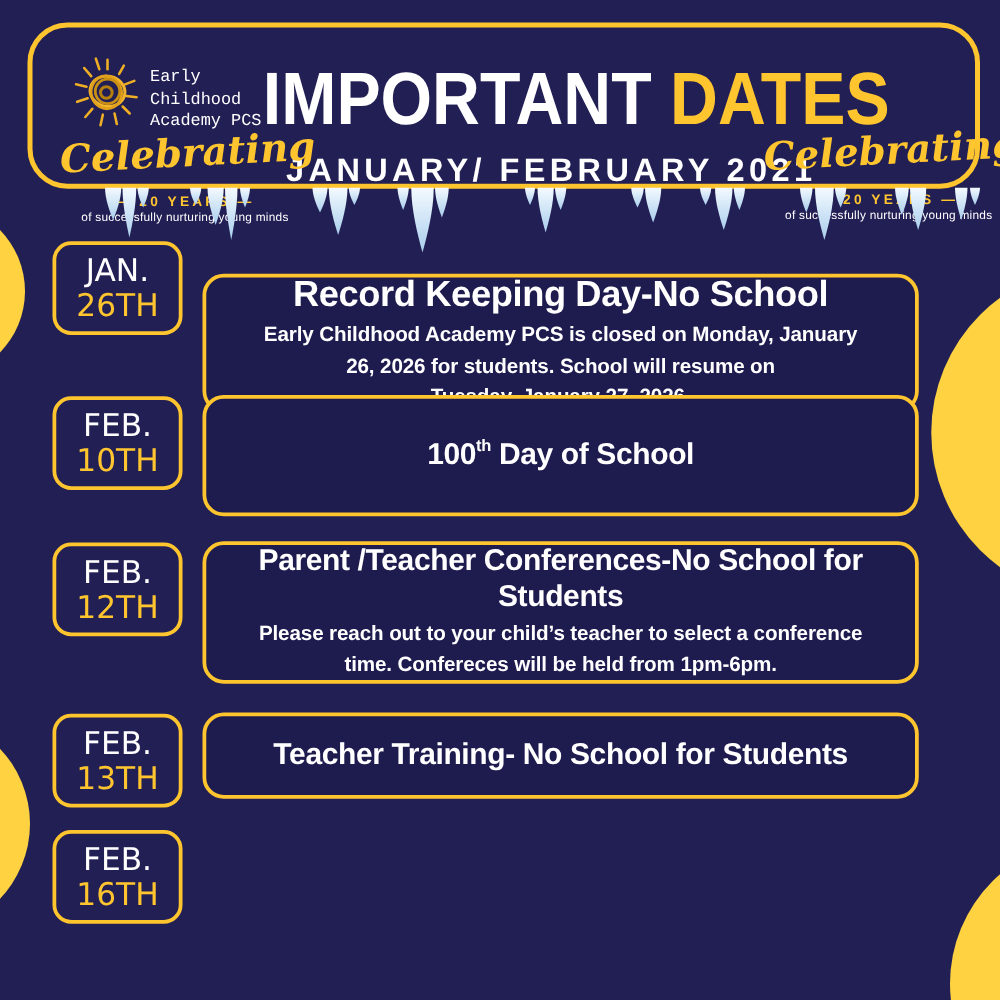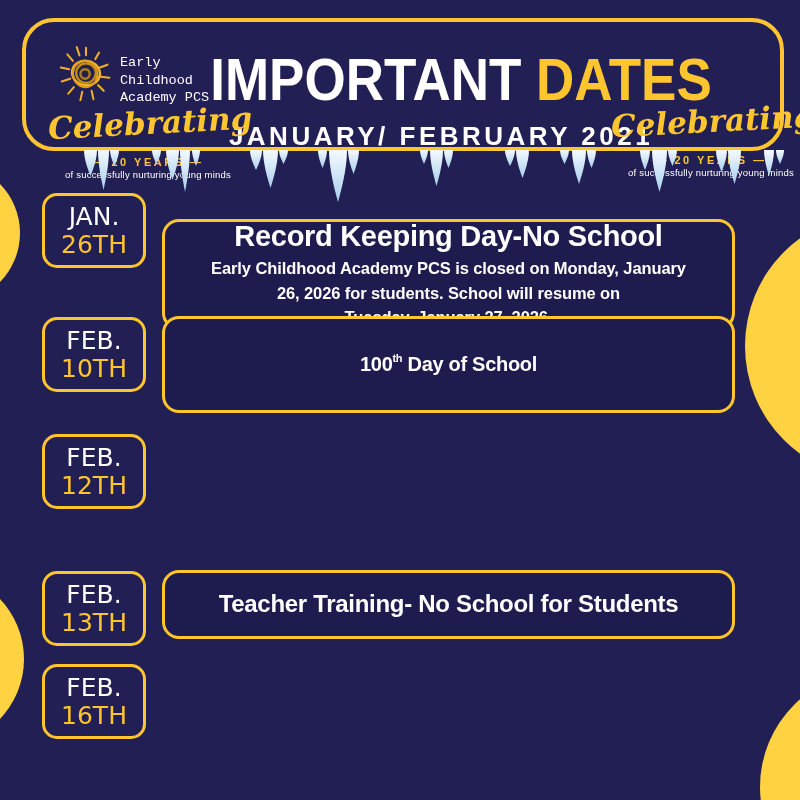--- a/index.html
+++ b/index.html
@@ -192,27 +192,33 @@
 26, 2026 for students. School will resume on
 Tuesday, January 27, 2026.</div>
         </div>
       </div>
       <div class="event-row" style="top: 316px; height: 97px;">
         <div class="date-box">
           <div class="date-month">FEB.</div>
           <div class="date-day">10TH</div>
         </div>
         <div class="event-card" style="height: 97px;">
-          <div class="event-title" style="font-size: 20px;"><span>100</span><sup>th</sup><span> Day of School</span></div>
+          <div class="event-title" style="font-size: 24px;"><span>100</span><sup>th</sup><span> Day of School</span></div>
         </div>
       </div>
       <div class="event-row" style="top: 433px; height: 114px;">
         <div class="date-box">
           <div class="date-month">FEB.</div>
           <div class="date-day">12TH</div>
+        </div>
+        <div class="event-card" style="height: 114px;">
+          <div class="event-title" style="font-size: 24px;">Parent /Teacher Conferences-No School for
+Students</div>
+          <div class="event-body">Please reach out to your child’s teacher to select a conference
+time. Confereces will be held from 1pm-6pm.</div>
         </div>
       </div>
       <div class="event-row" style="top: 570px; height: 69px;">
         <div class="date-box">
           <div class="date-month">FEB.</div>
           <div class="date-day">13TH</div>
         </div>
         <div class="event-card" style="height: 69px;">
           <div class="event-title" style="font-size: 24px;">Teacher Training- No School for Students</div>
         </div>

